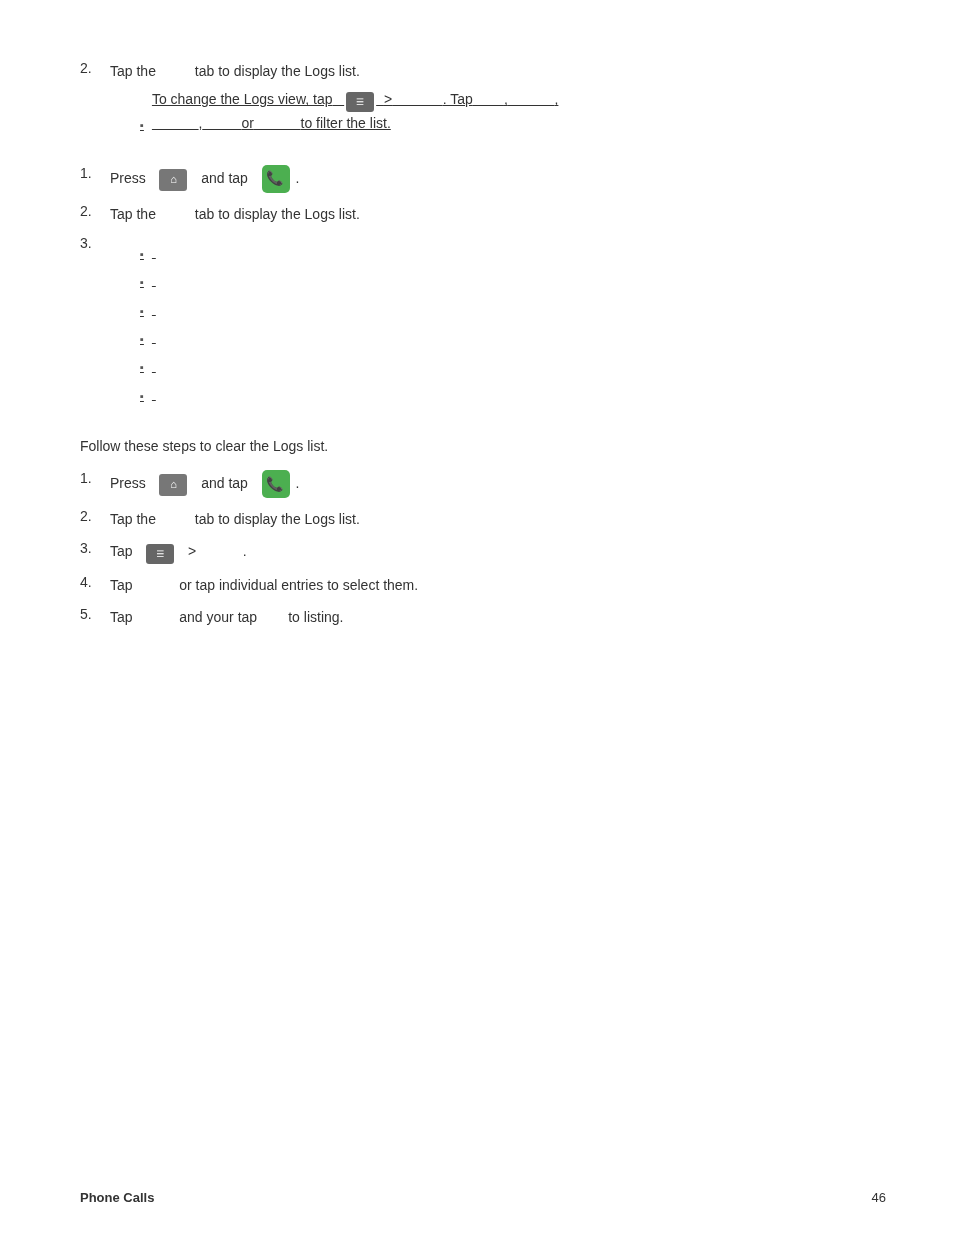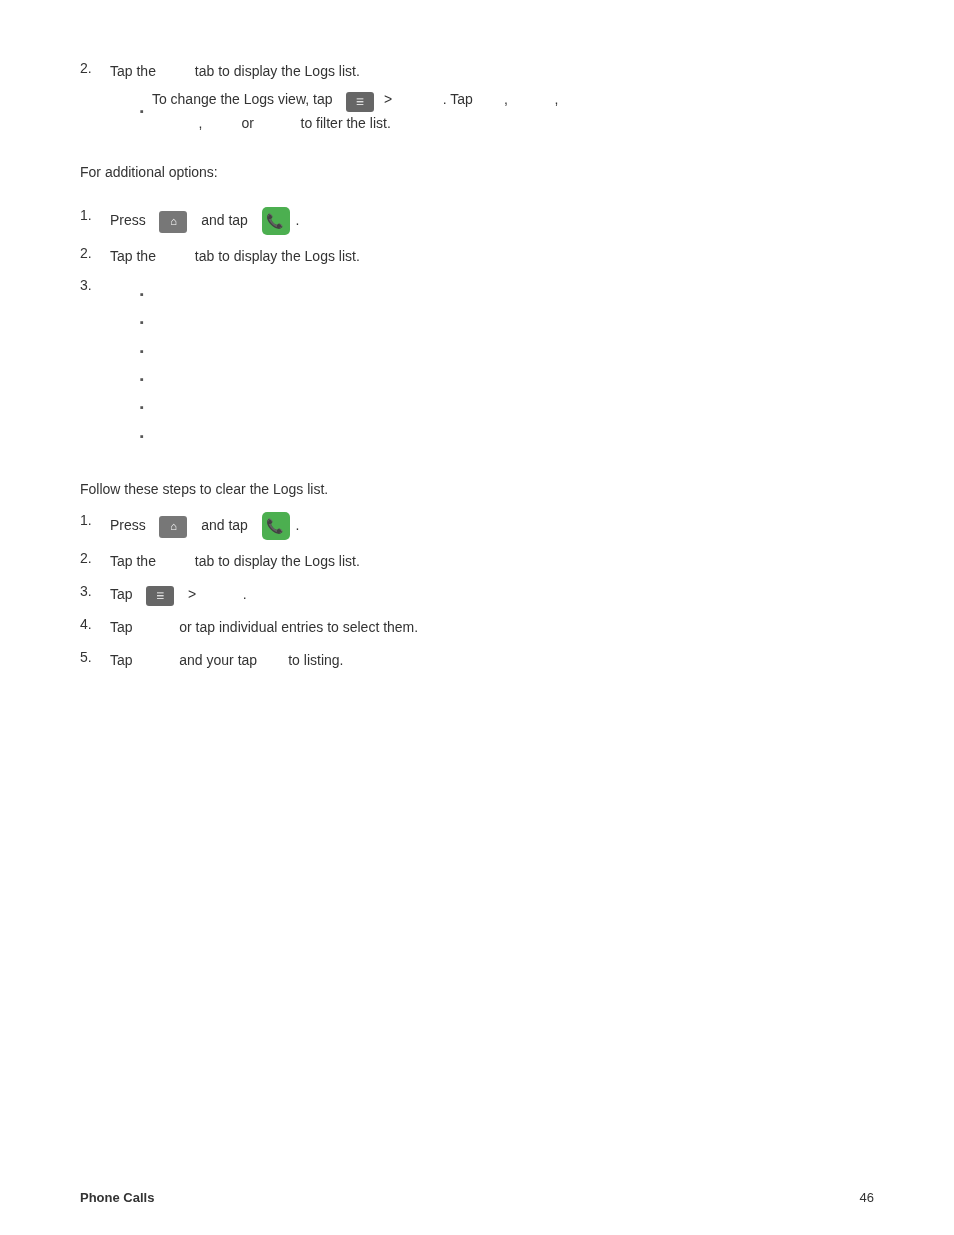--- a/index.html
+++ b/index.html
@@ -33,22 +33,23 @@
     .bullet-list li::before {
       content: "▪";
       margin-right: 8px;
       font-size: 12px;
       color: #333;
       flex-shrink: 0;
     }
     .sub-bullet-list { list-style: none; padding-left: 30px; margin: 6px 0; }
     .sub-bullet-list li {
       display: flex;
-      align-items: center;
+      align-items: flex-end;
       margin-bottom: 6px;
+      text-decoration: underline;
     }
     .sub-bullet-list li::before {
       content: "▪";
       margin-right: 8px;
       font-size: 11px;
       color: #555;
       flex-shrink: 0;
     }
     .inline-img {
       display: inline-block;
@@ -88,21 +89,21 @@
       color: #fff;
       font-size: 9px;
     }
     .link { color: #2196F3; text-decoration: none; }
     p { margin-bottom: 12px; line-height: 1.6; }
     .step-content { flex: 1; line-height: 1.6; }
     .footer {
       position: absolute;
       bottom: 30px;
       left: 80px;
-      right: 80px;
+      right: 68px;
       display: flex;
       justify-content: space-between;
       align-items: flex-end;
       font-size: 13px;
       color: #333;
     }
     .footer-title { font-weight: bold; }
     .section-gap { margin-bottom: 24px; }
   </style>
 </head>
@@ -143,21 +144,20 @@
           </li>
         </ul>
       </div>
     </li>
   </ol>
 </div>
 
 <div class="section section-gap">
 
 
-  <p>For additional options:</p>
 </div>
 
 <div class="section section-gap">
   <ol class="numbered-list">
     <li>
       <span class="num">1.</span>
       <div class="step-content">
         <span>Press</span>
         &nbsp;
         <span class="inline-img">

